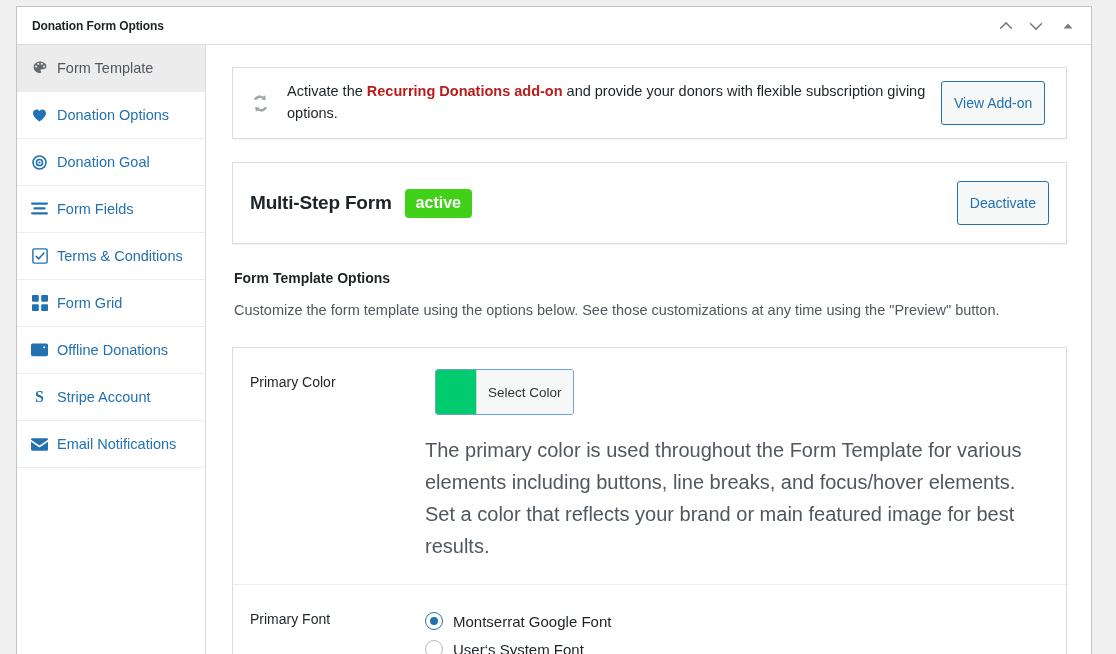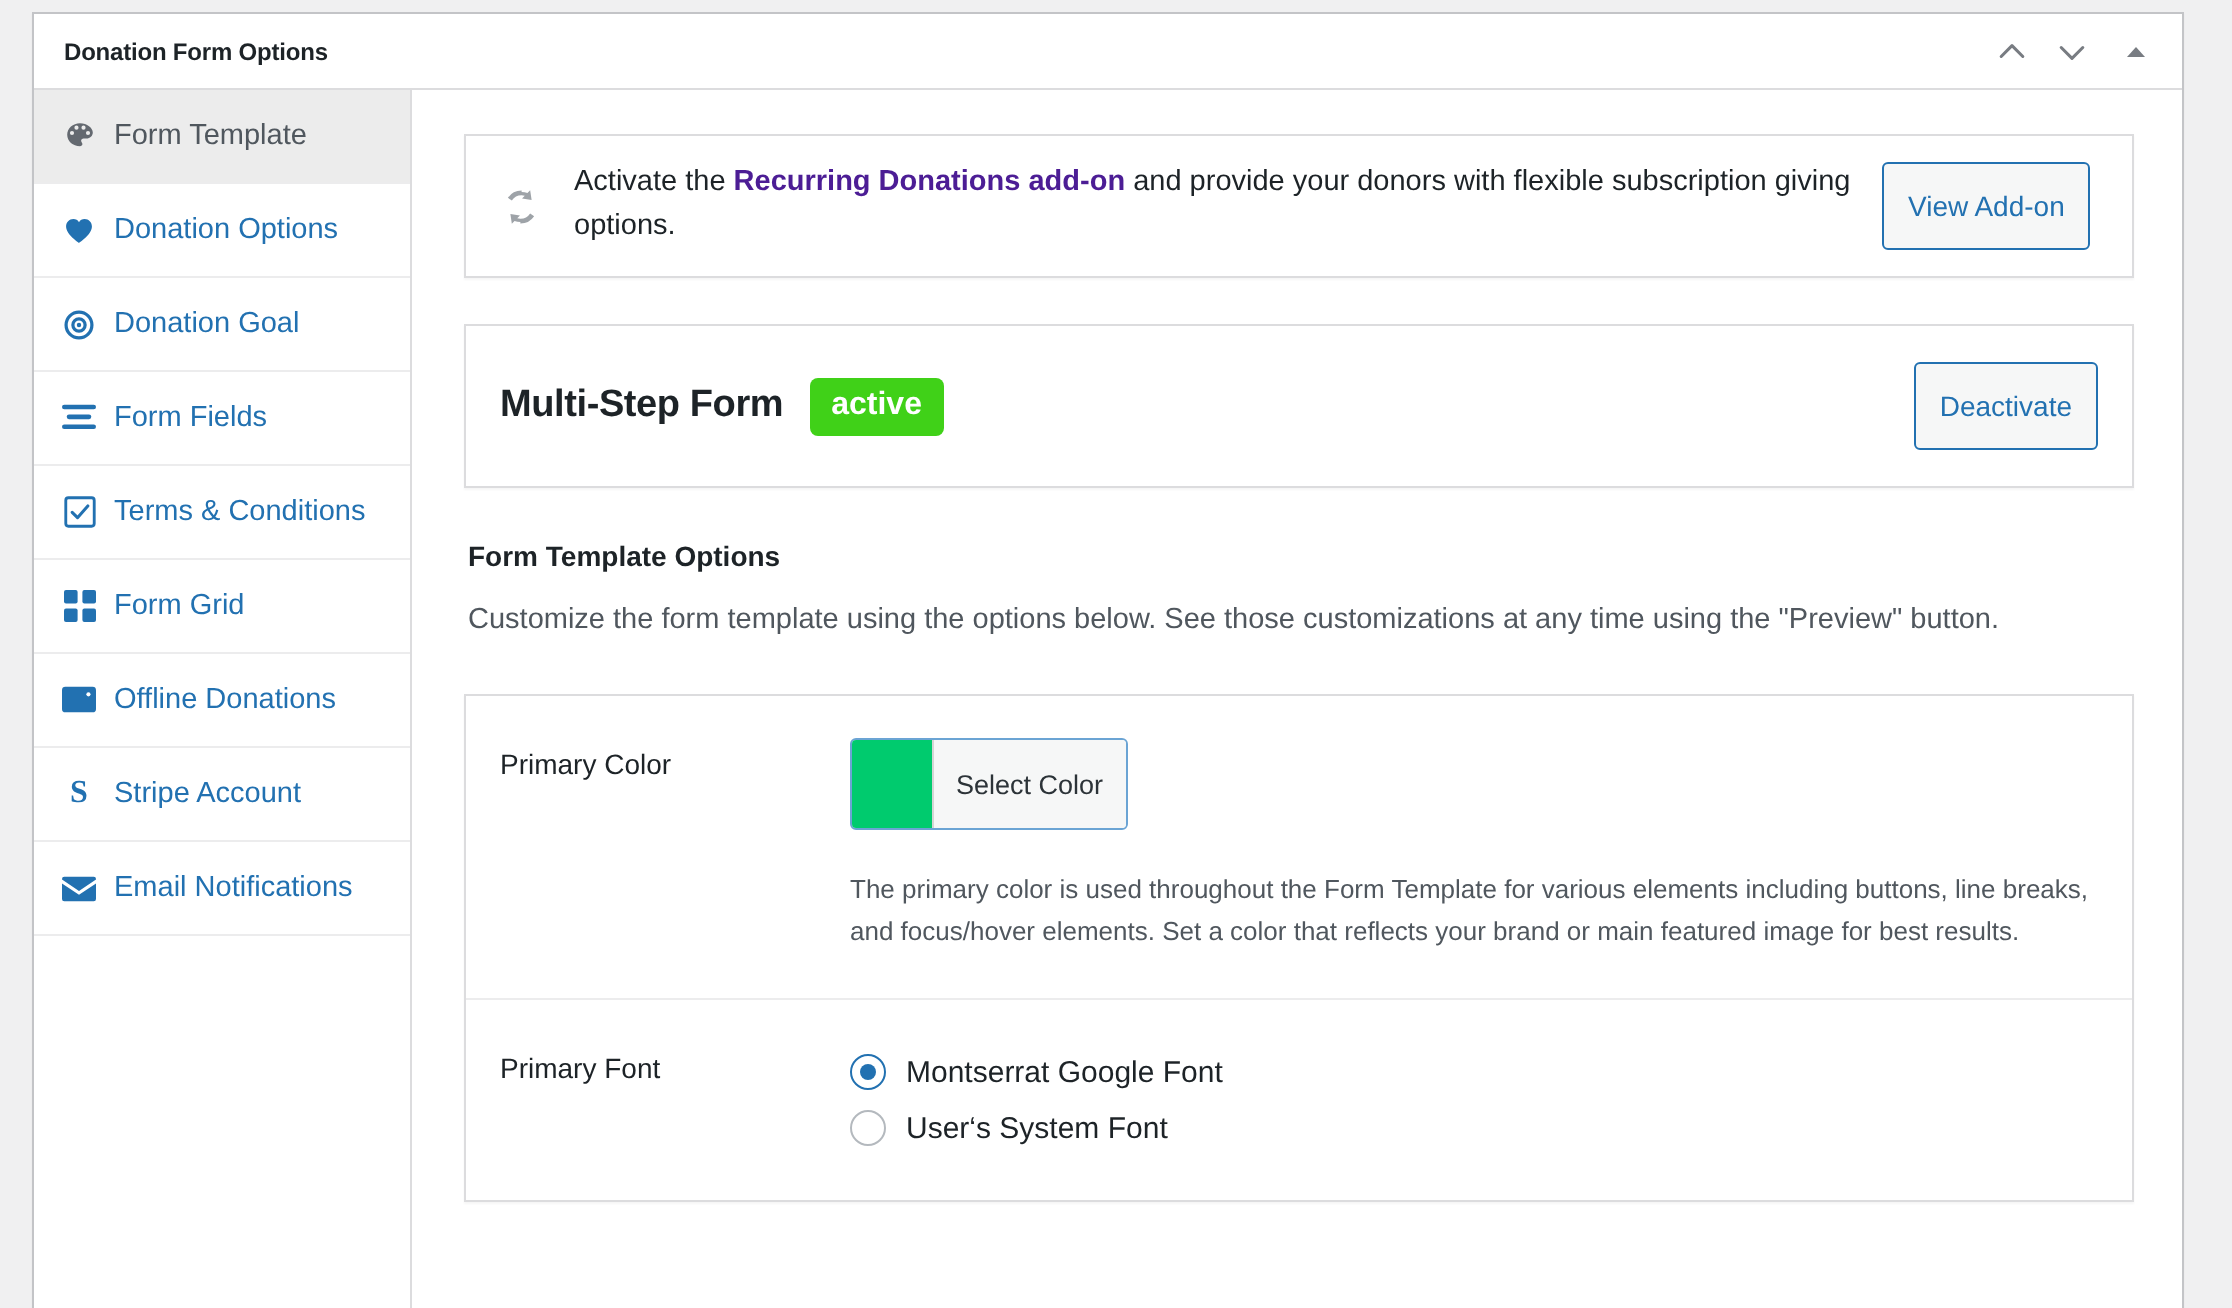--- a/index.html
+++ b/index.html
@@ -118,21 +118,21 @@
     display: flex; align-items: center; justify-content: center;
   }
   .notice-text {
     flex: 1 1 auto;
     font-size: 14.5px;
     line-height: 1.5;
     color: #1d2327;
     max-width: 640px;
   }
   .notice-text a {
-    color: #4c1d95;
+    color: #b91c1c;
     font-weight: bold;
     text-decoration: none;
   }
   .btn-secondary {
     display: inline-flex;
     align-items: center;
     justify-content: center;
     height: 44px;
     padding: 0 12px;
     border: 1px solid #2271b1;
@@ -235,33 +235,34 @@
   
   .color-picker {
     display: inline-flex;
     align-items: stretch;
     height: 46px;
     border: 1px solid #6ba4d4;
     border-radius: 3px;
     overflow: hidden;
     background: #f6f7f7;
     cursor: pointer;
+    margin-left: 10px;
   }
   .color-swatch { width: 40px; }
   .color-btn {
     display: flex;
     align-items: center;
     padding: 0 11px;
     font-size: 13.5px;
     color: #2c3338;
     background: #f6f7f7;
     border-left: 1px solid #d5d5d5;
   }
   .field-help {
-    font-size: 13px;
+    font-size: 20px;
     line-height: 1.6;
     color: #50575e;
     margin: 16px 0 0 0;
     max-width: 630px;
   }
 
   
   .radio-list { padding-top: 1px; }
   .radio-row {
     display: flex;

